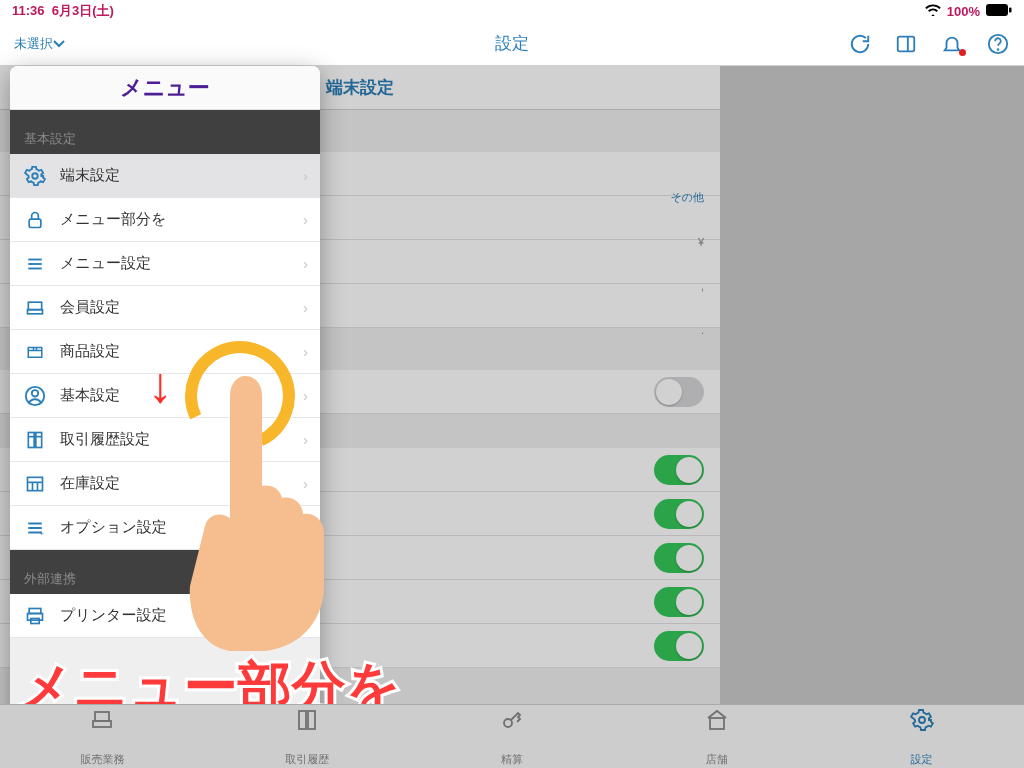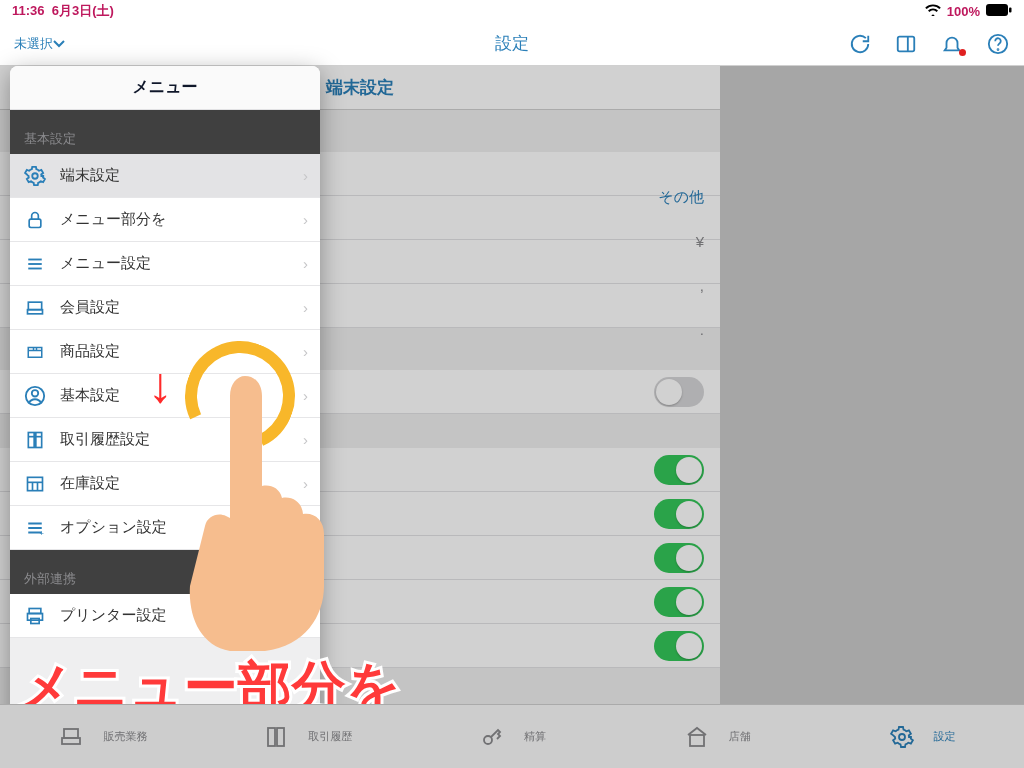--- a/index.html
+++ b/index.html
@@ -15,38 +15,38 @@
   .nav-bar .actions .iconbtn { width: 24px; height: 24px; display: flex; align-items: center; justify-content: center; position: relative; }
   .nav-bar .actions .dot { position: absolute; bottom: 0; right: -2px; width: 7px; height: 7px; background: #e02020; border-radius: 50%; }
 
   .content-area { position: relative; height: 702px; }
   .backdrop { position: absolute; inset: 0; background: rgba(0,0,0,0.35); }
   .settings-pane { position: absolute; left: 0; top: 0; width: 720px; height: 702px; background: #efeff0; }
   .settings-header { height: 44px; display: flex; align-items: center; justify-content: center; border-bottom: 1px solid #d0d0d0; font-size: 17px; font-weight: 600; color: #2a7fb8; background: #fff; }
   .settings-body { height: 658px; overflow: hidden; }
   .sect-label { padding: 18px 16px 6px; font-size: 13px; color: #8a8a8d; }
   .row { height: 44px; display: flex; align-items: center; padding: 0 16px; background: #fff; border-bottom: 1px solid #e2e2e4; font-size: 15px; color: #222; }
-  .row .val { margin-left: auto; color: #8a8a8d; font-size: 15px; margin-top: 48px; }
+  .row .val { margin-left: auto; color: #8a8a8d; font-size: 11px; margin-top: 48px; }
   .row .val.link { color: #2a7fb8; }
   .toggle { margin-left: auto; width: 50px; height: 30px; border-radius: 15px; background: #d6d6d8; position: relative; }
   .toggle.on { background: #34c759; }
   .toggle::after { content: ""; position: absolute; top: 2px; left: 2px; width: 26px; height: 26px; background: #fff; border-radius: 50%; box-shadow: 0 1px 2px rgba(0,0,0,0.25); }
   .toggle.on::after { left: auto; right: 2px; }
 
   .menu-pane { position: absolute; left: 10px; top: 0; width: 310px; height: 702px; background: #fff; box-shadow: 0 6px 24px rgba(0,0,0,0.35); border-radius: 8px; overflow: hidden; }
-  .menu-header { height: 44px; display: flex; align-items: center; justify-content: center; color: #0f172a; font-weight: 600; font-size: 16px; border-bottom: 1px solid #e2e2e4; background: #fafafa; }
+  .menu-header { height: 44px; display: flex; align-items: center; justify-content: center; color: #4c1d95; font-weight: 600; font-size: 22px; border-bottom: 1px solid #e2e2e4; background: #fafafa; }
   .menu-body { height: 658px; overflow-y: auto; background: #efeff0; }
   .menu-sect-label { padding: 20px 14px 6px; font-size: 13px; color: #8a8a8d; background: #404040; }
   .menu-row { height: 44px; display: flex; align-items: center; padding: 0 12px; background: #fff; border-bottom: 1px solid #e6e6e8; font-size: 15px; color: #333; gap: 12px; }
   .menu-row.selected { background: #e3e3e5; }
   .menu-row .micon { width: 26px; height: 26px; display: flex; align-items: center; justify-content: center; color: #2a7fb8; flex-shrink: 0; }
   .menu-row .chev { margin-left: auto; color: #c6c6c8; }
 
   .tab-bar { position: absolute; left: 0; right: 0; bottom: 0; height: 64px; background: #fafafa; border-top: 1px solid #d0d0d0; display: flex; }
-  .tab { flex: 1; display: flex; align-items: center; justify-content: center; gap: 18px; font-size: 11px; color: #8a8a8d; }
+  .tab { flex: 1; display: flex; flex-direction: column; align-items: center; justify-content: center; gap: 18px; font-size: 11px; color: #8a8a8d; }
   .tab.active { color: #2a7fb8; }
   .tab .ticon { width: 28px; height: 28px; display: flex; align-items: center; justify-content: center; }
 
   
   .tut-arrow { position: absolute; left: 148px; top: 290px; font-size: 50px; font-weight: 900; color: #ff2a2a; }
   .tut-circle { position: absolute; left: 185px; top: 275px; width: 110px; height: 110px; border: 12px solid #f8b72a; border-radius: 50%; border-bottom-color: transparent; transform: rotate(20deg); }
   .tut-hand { position: absolute; left: 170px; top: 300px; }
   .tut-text { position: absolute; left: 18px; top: 590px; font-size: 54px; font-weight: 900; color: #ff3a3a; -webkit-text-stroke: 6px #fff; paint-order: stroke fill; line-height: 1.12; white-space: pre; }
 
   .dim-overlay { position: absolute; inset: 0; background: rgba(0,0,0,0.18); pointer-events: none; }

